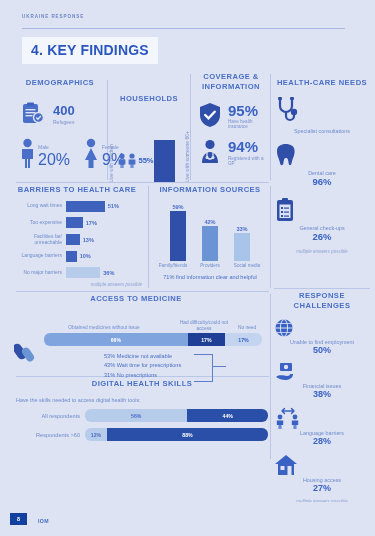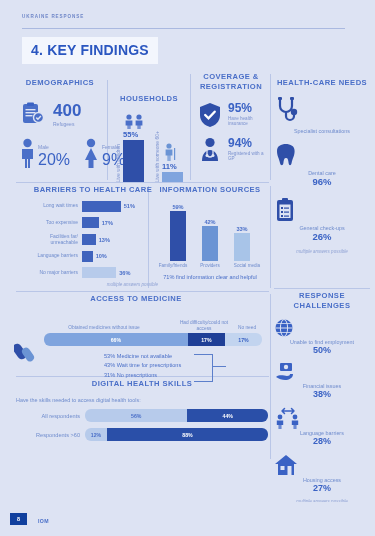--- a/index.html
+++ b/index.html
@@ -35,56 +35,56 @@
   .vline{position:absolute;background:#b9c6e7;width:1px;}
   .hline{position:absolute;background:#b9c6e7;height:1px;}
 
   .note{
     font-size:4.5px;color:#8fa2d4;text-align:center;font-style:italic;
   }
 
   
   #demographics{left:16px;top:78px;width:88px;height:104px;}
   .dem-top{display:flex;align-items:center;gap:7px;margin-top:13px;padding-left:4px;}
-  .dem-num{font-size:17px;font-weight:700;color:#3a62c4;line-height:1;}
+  .dem-num{font-size:13px;font-weight:700;color:#3a62c4;line-height:1;}
   .dem-sub{font-size:5px;color:#7b92cf;margin-top:2px;}
   .dem-bottom{display:flex;gap:12px;margin-top:11px;padding-left:3px;}
   .dem-person{display:flex;align-items:flex-end;gap:2px;}
   .dem-plab{font-size:5px;color:#7b92cf;line-height:1.1;}
   .dem-pval{font-size:16px;font-weight:400;color:#3a62c4;line-height:1.1;}
 
   
   #households{left:110px;top:94px;width:78px;height:104px;}
   .hh-wrap{display:flex;align-items:flex-end;justify-content:center;gap:9px;height:72px;margin-top:6px;}
   .hh-col{display:flex;align-items:flex-end;gap:2px;}
   .hh-vlabel{
     writing-mode:vertical-rl;transform:rotate(180deg);
     font-size:5px;color:#7b92cf;white-space:nowrap;
   }
-  .hh-stack{display:flex;flex-direction:column;align-items:flex-start;}
+  .hh-stack{display:flex;flex-direction:row;align-items:center;}
   .hh-icon{margin-bottom:1px;}
   .hh-pct{font-size:7.6px;font-weight:700;color:#3a62c4;margin-bottom:1px;}
   .hh-bar{width:21px;background:#2f4fa8;}
   .hh-bar.light{background:#7fa4de;}
 
   
   #coverage{left:194px;top:72px;width:74px;height:110px;}
   .cov-row{display:flex;align-items:center;gap:6px;margin-top:9px;padding-left:4px;}
   .cov-text{line-height:1.15;}
-  .cov-pct{font-size:12px;font-weight:700;color:#3a62c4;}
+  .cov-pct{font-size:15px;font-weight:700;color:#3a62c4;}
   .cov-lab{font-size:4.6px;color:#7b92cf;}
 
   
   #hcneeds{left:274px;top:78px;width:96px;height:206px;}
   .hc-item{text-align:center;margin-top:8px;}
   .hc-lab{font-size:5.4px;color:#6f8ccd;margin-top:2px;}
   .hc-val{font-size:9.5px;font-weight:700;color:#3a62c4;line-height:1.3;}
 
   
-  #barriers{left:28px;top:185px;width:130px;height:105px;}
+  #barriers{left:12px;top:185px;width:130px;height:105px;}
   .bar-row{display:flex;align-items:center;gap:4px;margin-top:5.5px;}
   .bar-lab{
     width:50px;text-align:right;font-size:5px;color:#6f8ccd;line-height:1.15;
   }
   .bar-track{flex:1;display:flex;align-items:center;gap:3px;}
   .bar-fill{height:11px;background:#3f63bd;}
   .bar-fill.pale{background:#b7cbeb;}
   .bar-val{font-size:5.6px;font-weight:700;color:#4a6fc8;}
 
   
@@ -217,40 +217,29 @@
               <path d="M12.6 6.6 h6.8 v5 h-1.9 v3.4 h-1.2 v-3.4 h-.6 v3.4 h-1.2 v-3.4 h-1.9 z" fill="#4a6fc8"></path>
             </svg>
           </span>
           <div class="hh-pct">55%</div>
           <div class="hh-bar" style="height:42px;"></div>
         </div>
       </div>
 
       <div class="hh-col">
         <div class="hh-vlabel">Live with someone 60+</div>
-        <div class="hh-stack">
-          <span class="hh-icon">
-            <svg width="16" height="18" viewBox="0 0 16 18">
-              <circle cx="7" cy="3" r="2.6" fill="#6b94d4"></circle>
-              <path d="M3.6 6.6 h6.8 v6 h-1.9 v5.4 h-1.2 v-5.4 h-.6 v5.4 h-1.2 v-5.4 h-1.9 z" fill="#6b94d4"></path>
-              <rect x="12" y="5" width="1.2" height="12" fill="#6b94d4"></rect>
-            </svg>
-          </span>
-          <div class="hh-pct">11%</div>
-          <div class="hh-bar light" style="height:10px;"></div>
-        </div>
       </div>
 
     </div>
   </div>
 
   <div class="panel" id="coverage">
     <div class="panel-head">
       <span>COVERAGE &amp;</span><br>
-      <span>REGISTRATION</span>
+      <span>INFORMATION</span>
     </div>
 
     <div class="cov-row">
       <span>
         <svg width="24" height="26" viewBox="0 0 24 26">
           <path d="M12 1 L22 5 v8 c0 7-5 10.5-10 12 C7 23.5 2 20 2 13 V5 z" fill="#2f4fa8"></path>
           <path d="M7.2 13 l3.3 3.3 l6.2-6.6" stroke="#ffffff" stroke-width="2.4" fill="none" stroke-linecap="round"></path>
         </svg>
       </span>
       <div class="cov-text">

